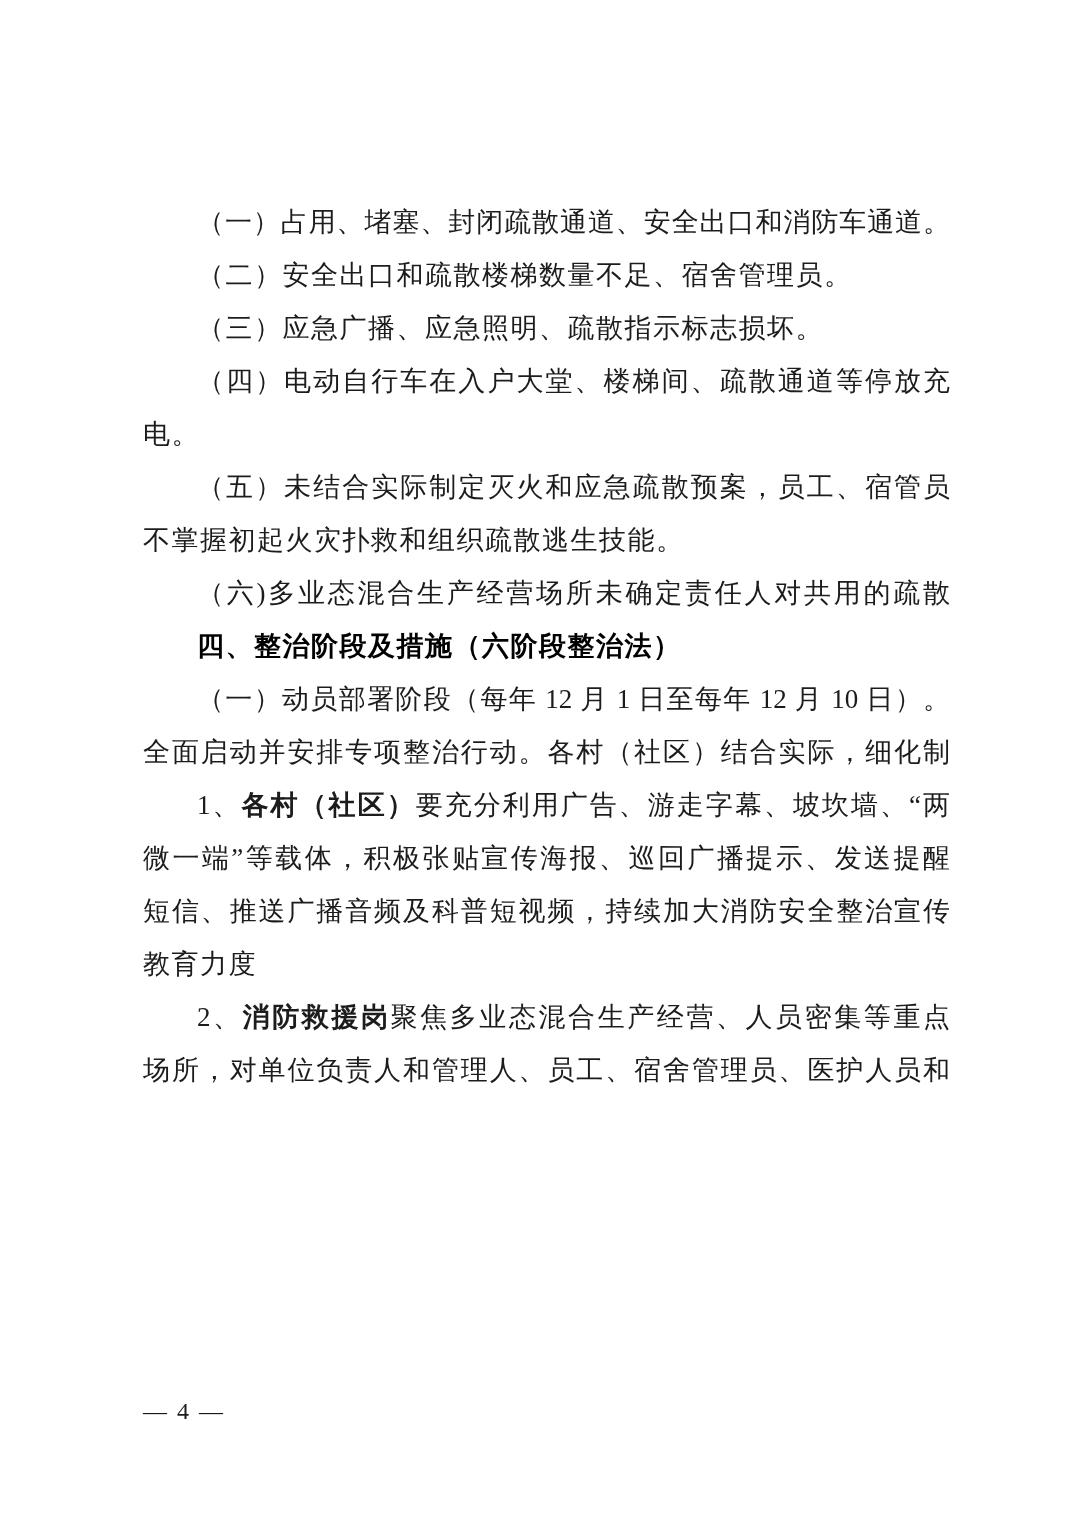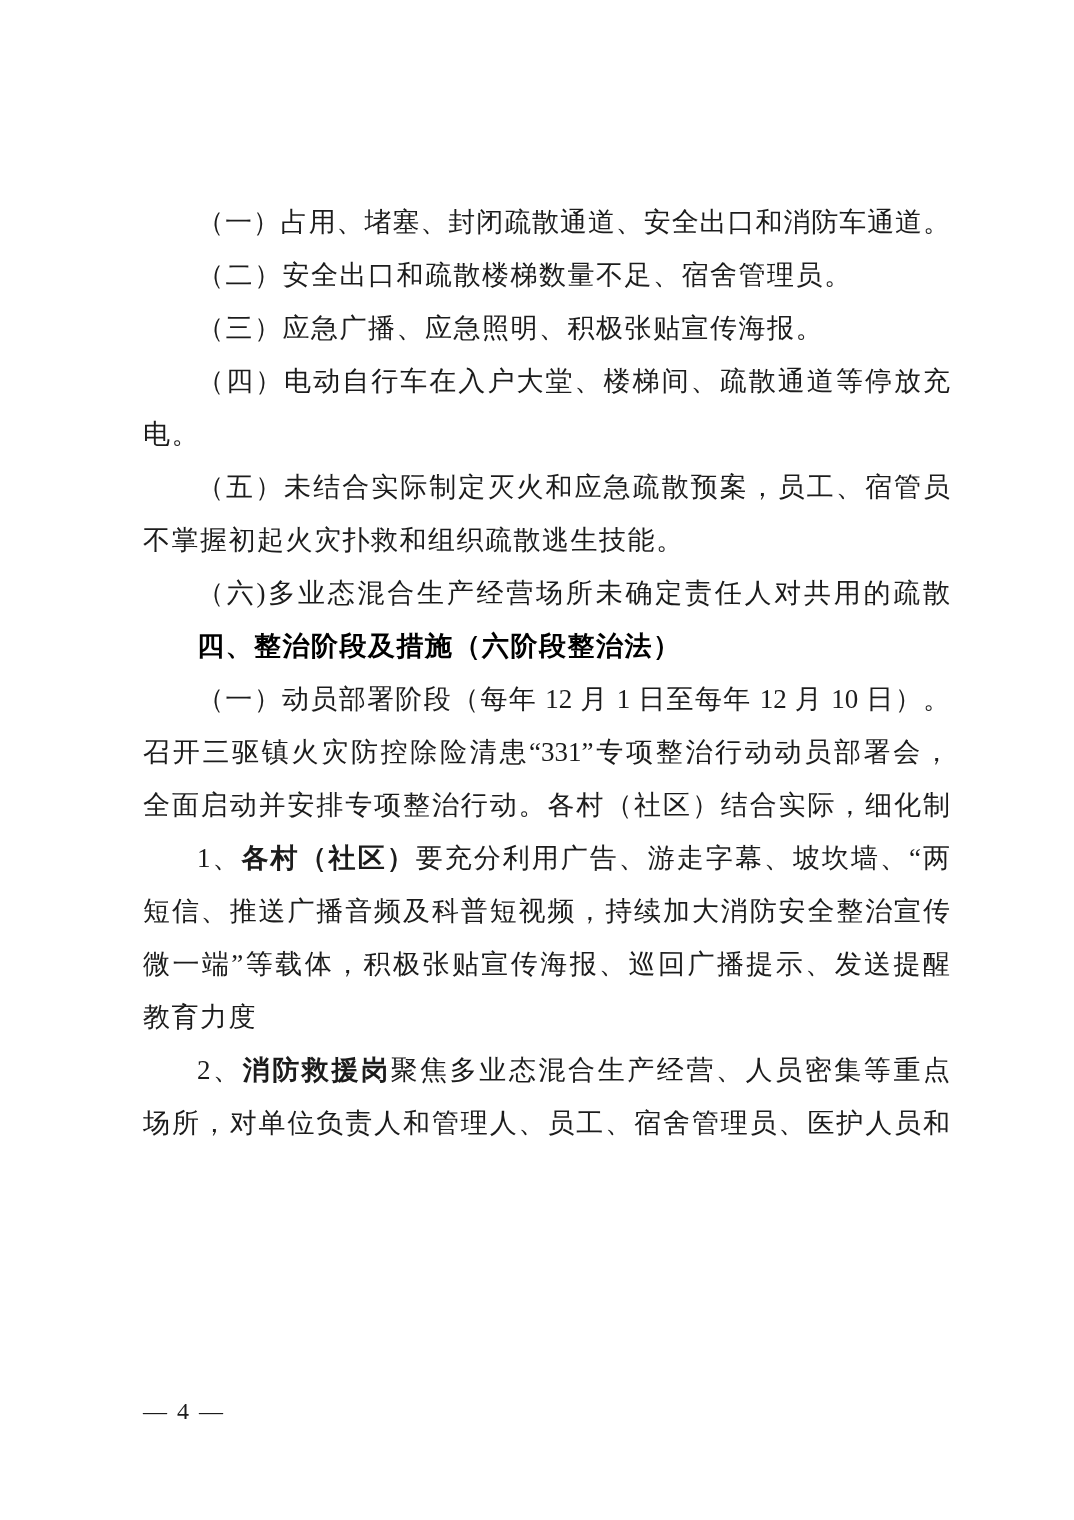--- a/index.html
+++ b/index.html
@@ -56,31 +56,30 @@
     font-family: "Liberation Serif", "DejaVu Serif", serif;
   }
 </style>
 </head>
 <body>
 
 <div class="page">
   <div class="content">
       <div class="line indent"><span>（一）占用、堵塞、封闭疏散通道、安全出口和消防车通道。</span></div>
       <div class="line last indent"><span>（二）安全出口和疏散楼梯数量不足、宿舍管理员。</span></div>
-      <div class="line last indent"><span>（三）应急广播、应急照明、积极张贴宣传海报。</span></div>
+      <div class="line last indent"><span>（三）应急广播、应急照明、疏散指示标志损坏。</span></div>
       <div class="line indent"><span>（四）电动自行车在入户大堂、楼梯间、疏散通道等停放充</span></div>
       <div class="line last"><span>电。</span></div>
       <div class="line indent"><span>（五）未结合实际制定灭火和应急疏散预案，员工、宿管员</span></div>
       <div class="line last"><span>不掌握初起火灾扑救和组织疏散逃生技能。</span></div>
       <div class="line indent"><span>（六)多业态混合生产经营场所未确定责任人对共用的疏散</span></div>
       <div class="line last indent heading"><span class="bold">四、整治阶段及措施（六阶段整治法）</span></div>
       <div class="line indent"><span>（一）动员部署阶段（每年 12 月 1 日至每年 12 月 10 日）。</span></div>
-      <div class="line"><span>召开三驱镇火灾防控除险清患“331”专项整治行动动员部署会，</span></div>
       <div class="line"><span>全面启动并安排专项整治行动。各村（社区）结合实际，细化制</span></div>
       <div class="line indent"><span>1、</span><span class="bold">各村（社区）</span><span>要充分利用广告、游走字幕、坡坎墙、“两</span></div>
+      <div class="line"><span>微一端”等载体，积极张贴宣传海报、巡回广播提示、发送提醒</span></div>
       <div class="line"><span>短信、推送广播音频及科普短视频，持续加大消防安全整治宣传</span></div>
-      <div class="line"><span>微一端”等载体，积极张贴宣传海报、巡回广播提示、发送提醒</span></div>
       <div class="line last"><span>教育力度</span></div>
       <div class="line indent"><span>2、</span><span class="bold">消防救援岗</span><span>聚焦多业态混合生产经营、人员密集等重点</span></div>
       <div class="line"><span>场所，对单位负责人和管理人、员工、宿舍管理员、医护人员和</span></div>
     </div>
   <div class="footer">— 4 —</div>
 </div>
 
 </body></html>

